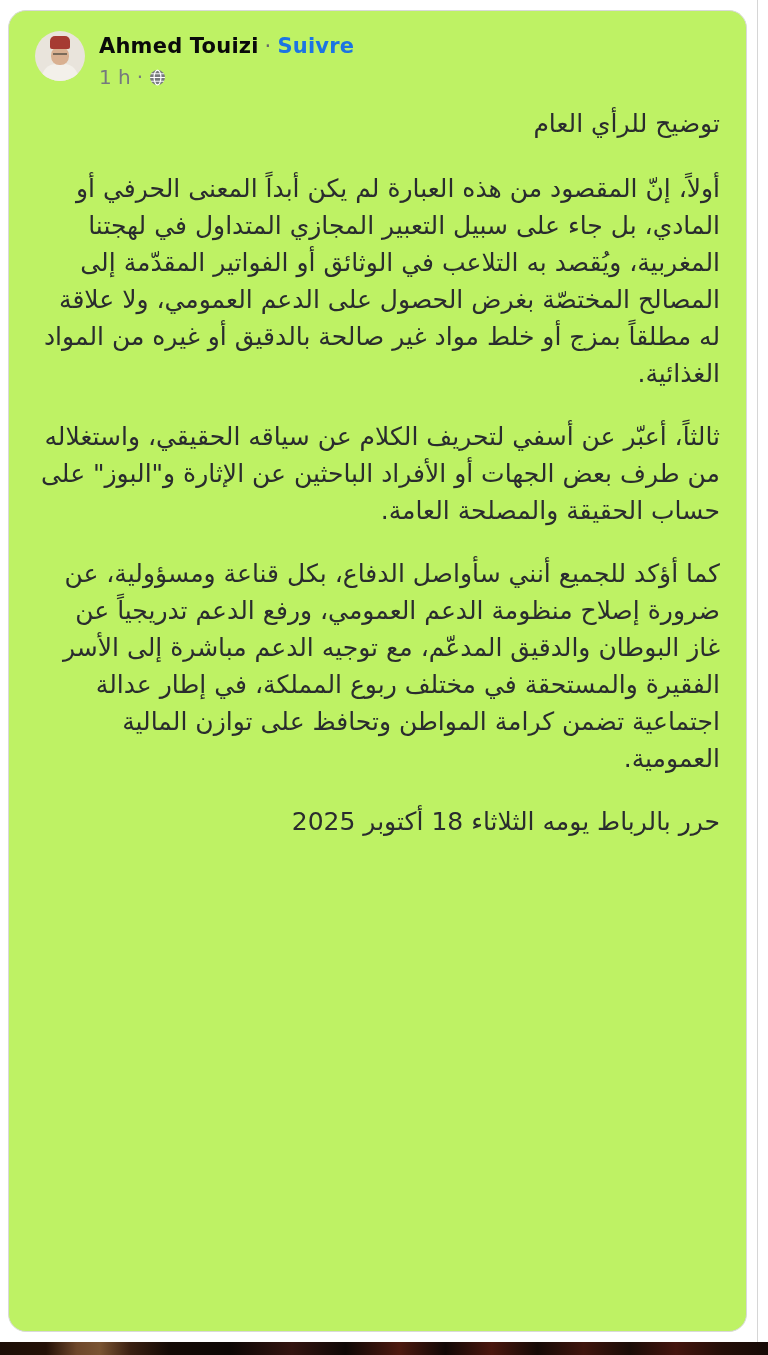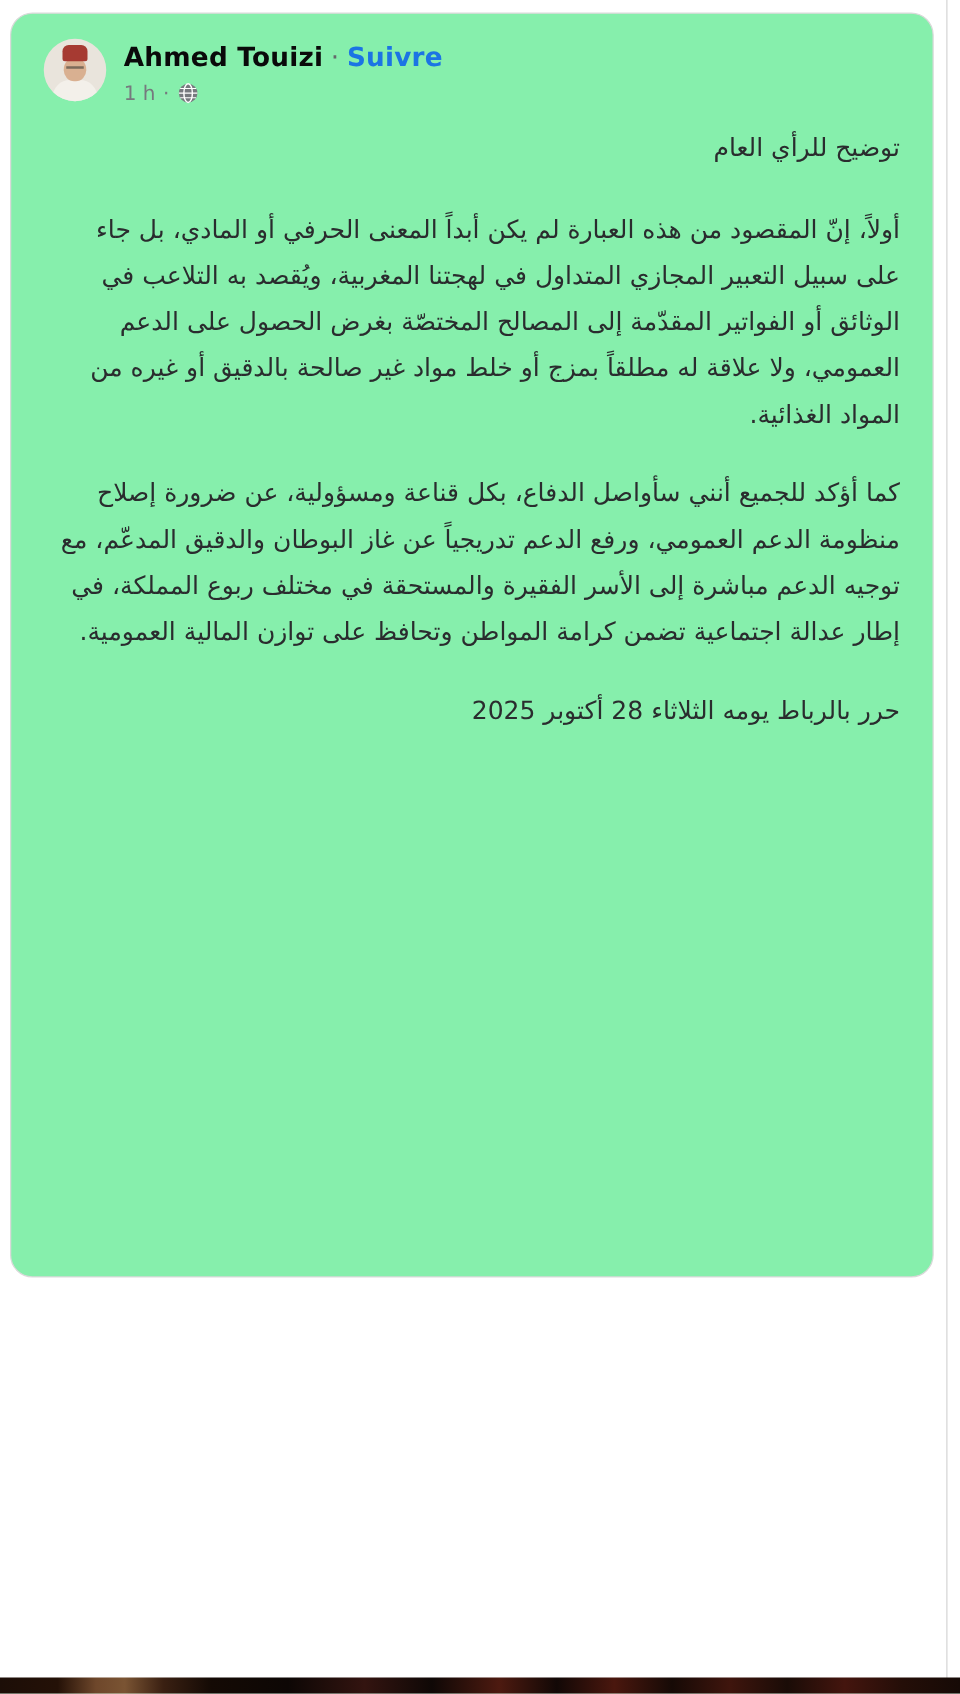--- a/index.html
+++ b/index.html
@@ -9,22 +9,22 @@
     width: 768px; height: 1355px;
     overflow: hidden;
     background: #ffffff;
     font-family: "DejaVu Sans", "Liberation Sans", sans-serif;
   }
 
   
   .card {
     position: absolute;
     left: 8px; top: 10px;
-    width: 739px; height: 1012px;
-    background: #86efac;
+    width: 739px; height: 1322px;
+    background: #bef264;
     border: 1px solid #d9d9d9;
     border-radius: 18px;
     padding: 20px 26px 0 26px;
     overflow: hidden;
   }
 
   
   .post-header {
     display: flex;
     align-items: flex-start;
@@ -76,33 +76,33 @@
     white-space: nowrap;
   }
   .name-row .author { color: #0a0a0a; cursor: pointer; }
   .name-row .dot { color: #65676b; font-weight: normal; margin: 0 6px; }
   .name-row .follow { color: #1b74e4; cursor: pointer; text-decoration: none; }
   .meta-row {
     margin-top: 7px;
     display: flex;
     align-items: center;
     gap: 6px;
-    font-size: 16px;
+    font-size: 20px;
     color: #76797e;
   }
   .meta-row .timestamp { cursor: pointer; }
   .meta-row .dot { color: #76797e; }
   .globe { display: inline-flex; align-items: center; }
 
   
   .post-body {
     direction: rtl;
     text-align: right;
     color: #2a2c2e;
-    font-size: 20px;
+    font-size: 25px;
     line-height: 37px;
     padding-left: 2px;
   }
   .post-body p { margin: 0 0 26px 0; }
   .post-body p.post-title { margin-bottom: 28px; }
   .post-body p.date-line { margin-bottom: 0; }
 
   
   .photo-strip {
     position: absolute;
@@ -152,21 +152,22 @@
             <line x1="2" y1="11.5" x2="14" y2="11.5" stroke="#ffffff" stroke-width="0.9"></line>
           </svg>
         </span>
       </div>
     </div>
   </header>
 
   <div class="post-body">
     <p class="post-title">توضيح للرأي العام</p>
     <p>أولاً، إنّ المقصود من هذه العبارة لم يكن أبداً المعنى الحرفي أو المادي، بل جاء على سبيل التعبير المجازي المتداول في لهجتنا المغربية، ويُقصد به التلاعب في الوثائق أو الفواتير المقدّمة إلى المصالح المختصّة بغرض الحصول على الدعم العمومي، ولا علاقة له مطلقاً بمزج أو خلط مواد غير صالحة بالدقيق أو غيره من المواد الغذائية.</p>
+    <p>ثالثاً، أعبّر عن أسفي لتحريف الكلام عن سياقه الحقيقي، واستغلاله من طرف بعض الجهات أو الأفراد الباحثين عن الإثارة و"البوز" على حساب الحقيقة والمصلحة العامة.</p>
     <p>كما أؤكد للجميع أنني سأواصل الدفاع، بكل قناعة ومسؤولية، عن ضرورة إصلاح منظومة الدعم العمومي، ورفع الدعم تدريجياً عن غاز البوطان والدقيق المدعّم، مع توجيه الدعم مباشرة إلى الأسر الفقيرة والمستحقة في مختلف ربوع المملكة، في إطار عدالة اجتماعية تضمن كرامة المواطن وتحافظ على توازن المالية العمومية.</p>
-    <p class="date-line">حرر بالرباط يومه الثلاثاء 28 أكتوبر 2025</p>
+    <p class="date-line">حرر بالرباط يومه الثلاثاء 18 أكتوبر 2025</p>
 
   </div>
 
 </div>
 
 <div class="right-edge"></div>
 <div class="photo-strip"></div>
 
 </body></html>

